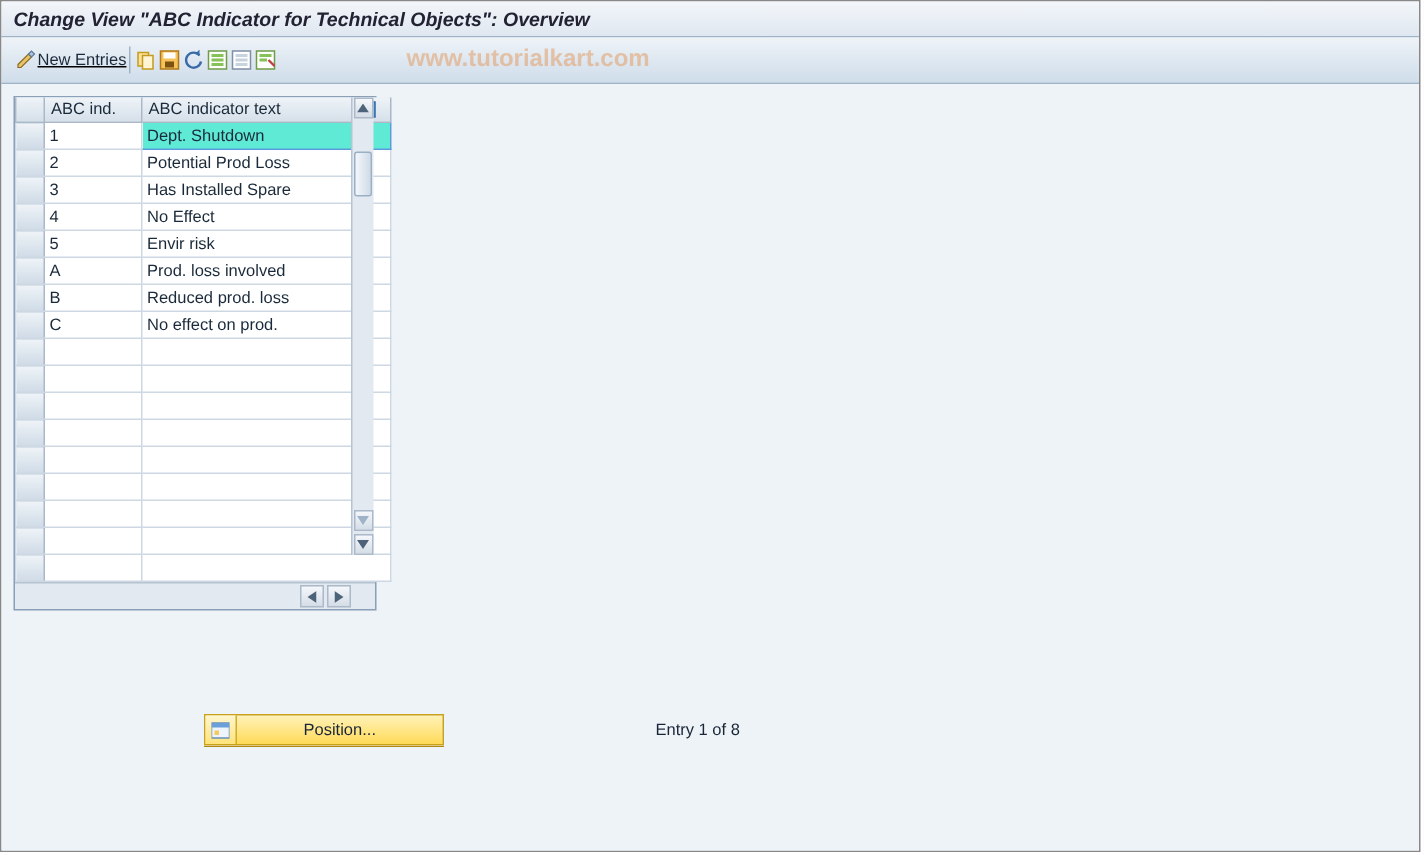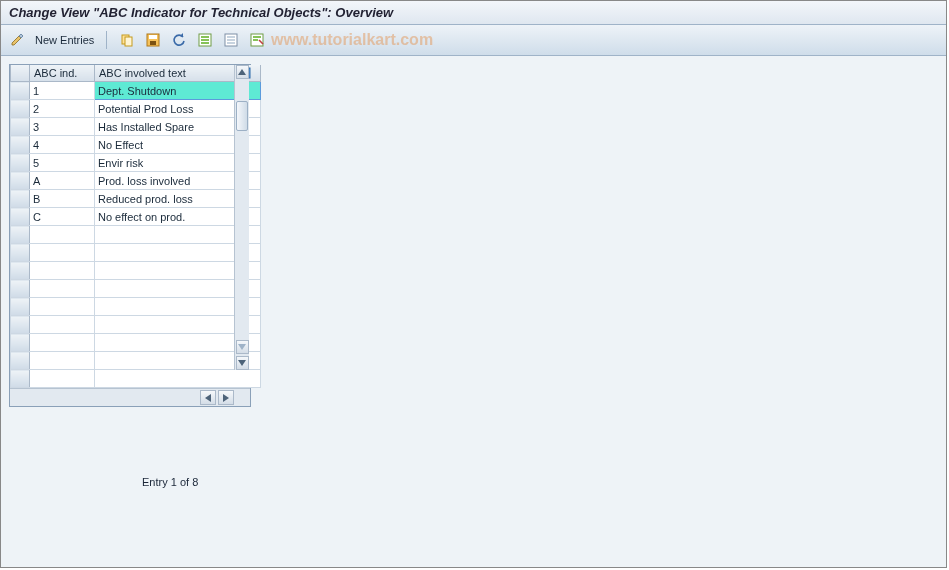--- a/index.html
+++ b/index.html
@@ -29,22 +29,22 @@
     font-style: italic;
     font-size: 13px;
     color: #223;
   }
   .toolbar {
     background: linear-gradient(#eef3f8, #cfddea);
     border-bottom: 1px solid #9fb3c8;
     padding: 4px 8px;
     display: flex;
     align-items: center;
-    gap: 10px;
     height: 22px;
+    text-decoration: underline;
   }
   .toolbar .icon {
     width: 16px;
     height: 16px;
     display: inline-flex;
     align-items: center;
     justify-content: center;
     cursor: pointer;
   }
   .toolbar .sep {
@@ -294,21 +294,21 @@
 
   <div class="content">
 
     <div class="grid">
       <div class="table-wrap">
         <table>
           <thead>
             <tr>
               <th class="col-corner"></th>
               <th class="col-ind">ABC ind.</th>
-              <th class="col-text">ABC involved text</th>
+              <th class="col-text">ABC indicator text</th>
               <th class="col-settings">
                 <svg width="12" height="12" viewBox="0 0 12 12">
                   <rect x="1" y="1" width="4" height="10" fill="#f7b23e" stroke="#b27a16"></rect>
                   <rect x="6" y="1" width="4" height="10" fill="#5f9fe0" stroke="#2e6aa8"></rect>
                 </svg>
               </th>
             </tr>
           </thead>
           <tbody id="tbody">
               <tr>
@@ -429,17 +429,27 @@
         </div>
         <div class="harrow">
           <svg width="6" height="8">
               <path d="M6 4 L0 0 L0 8 Z" fill="#4d6379"></path>
             </svg>
         </div>
       </div>
     </div>
 
     <div class="footer-area">
+      <div class="pos-button">
+        <span class="pb-icon">
+          <svg width="12" height="12" viewBox="0 0 12 12">
+            <rect x="0" y="1" width="12" height="10" fill="#eef4fb" stroke="#6a8fb6"></rect>
+            <rect x="0" y="1" width="12" height="3" fill="#6a9fd9"></rect>
+            <rect x="2" y="6" width="3" height="3" fill="#f5c95f"></rect>
+          </svg>
+        </span>
+        <span class="pb-text">Position...</span>
+      </div>
       <span class="entry-text">Entry 1 of 8</span>
     </div>
 
   </div>
 </div>
 
 </body></html>

